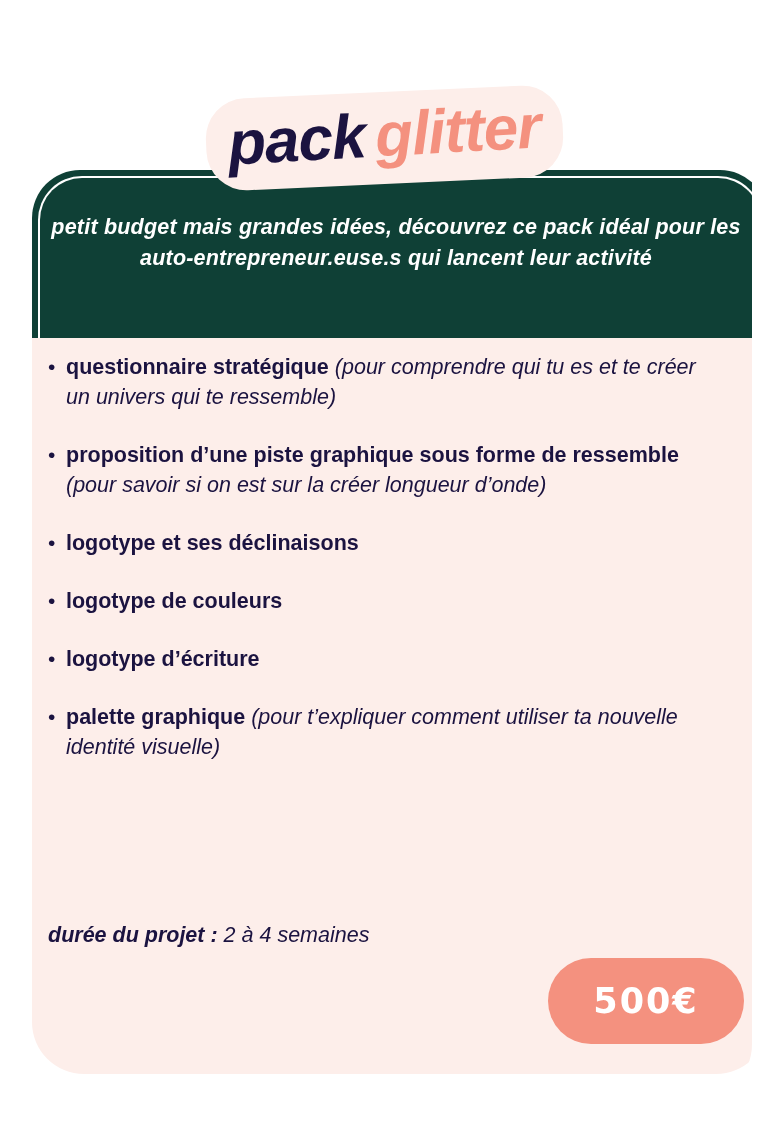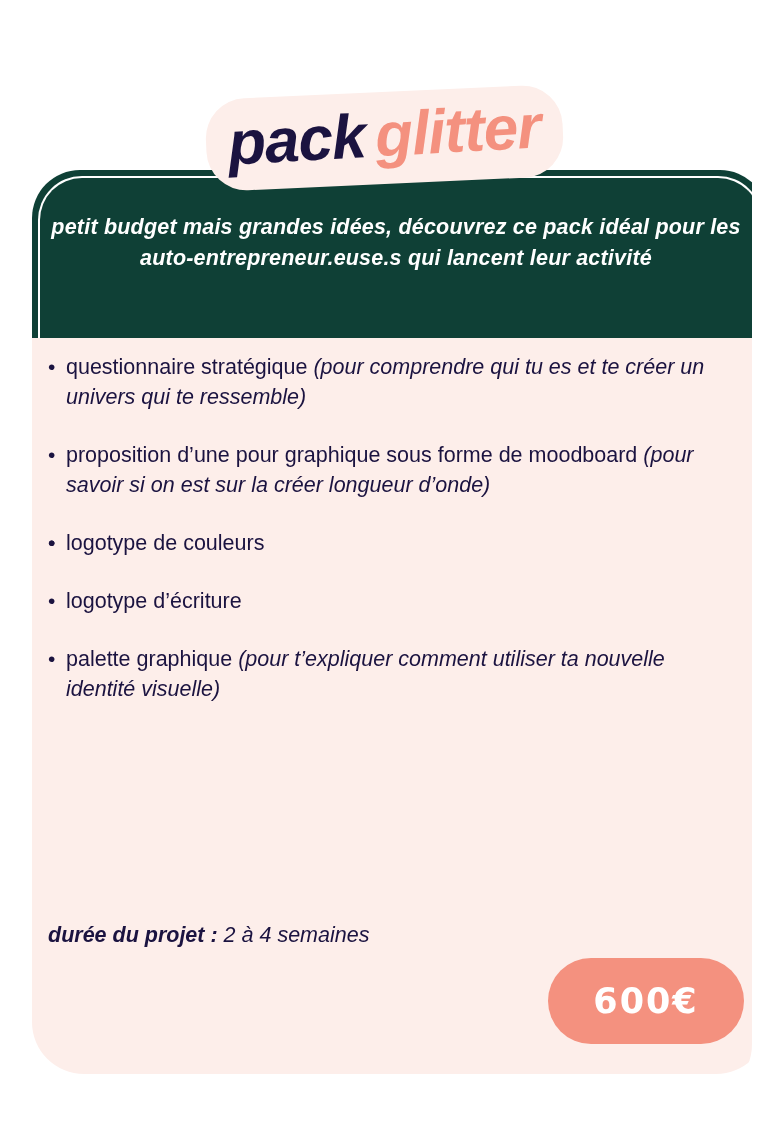--- a/index.html
+++ b/index.html
@@ -95,21 +95,21 @@
   }
   .item .dot {
     position: absolute;
     left: 0;
     top: 0;
     font-size: 21px;
     line-height: 30px;
     color: #1b1340;
   }
   .item .lead {
-    font-weight: normal;
+    font-weight: bold;
     font-style: normal;
   }
   .item .note {
     font-style: italic;
     font-weight: normal;
   }
 
   .duration {
     position: absolute;
     left: 16px;
@@ -207,26 +207,27 @@
 <div class="list">
 
   <div class="item">
     <span class="dot">•</span>
     <span class="lead">questionnaire stratégique</span>
     <span class="note">(pour comprendre qui tu es et te créer un univers qui te ressemble)</span>
   </div>
 
   <div class="item">
     <span class="dot">•</span>
-    <span class="lead">proposition d’une pour graphique sous forme de moodboard</span>
+    <span class="lead">proposition d’une piste graphique sous forme de ressemble</span>
     <span class="note">(pour savoir si on est sur la créer longueur d’onde)</span>
   </div>
 
   <div class="item">
     <span class="dot">•</span>
+    <span class="lead">logotype et ses déclinaisons</span>
     <span class="note"></span>
   </div>
 
   <div class="item">
     <span class="dot">•</span>
     <span class="lead">logotype de couleurs</span>
     <span class="note"></span>
   </div>
 
   <div class="item">
@@ -242,14 +243,14 @@
   </div>
 
 </div>
 
 <div class="duration">
   <span class="lead">durée du projet :</span>
   <span class="val">2 à 4 semaines</span>
 </div>
 
 <div class="price-pill">
-  <span>600€</span>
+  <span>500€</span>
 </div>
 
 </body></html>

